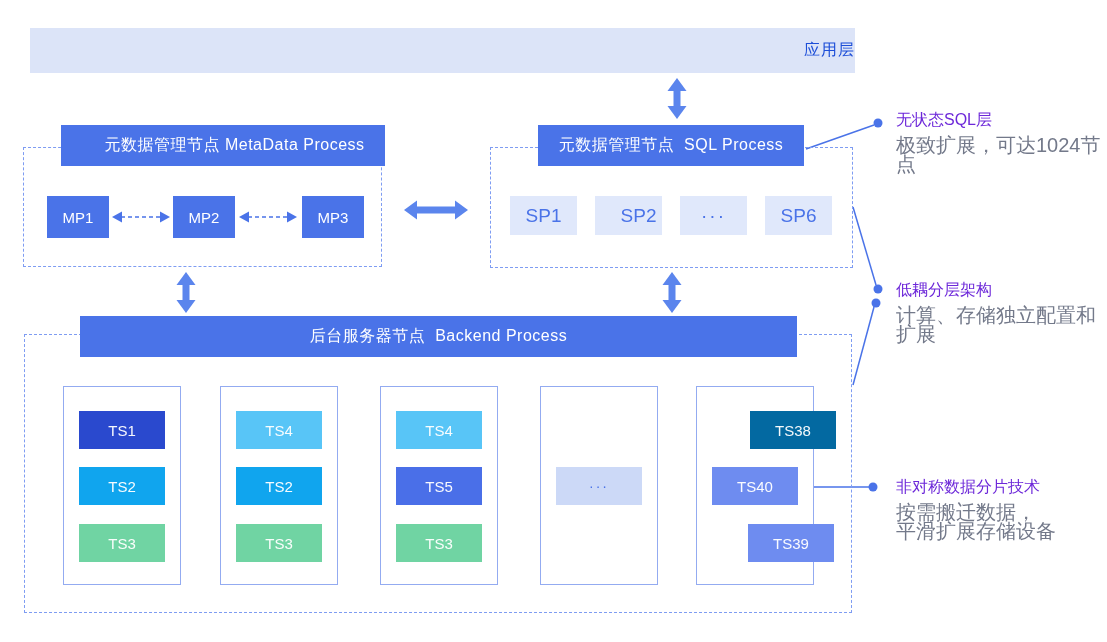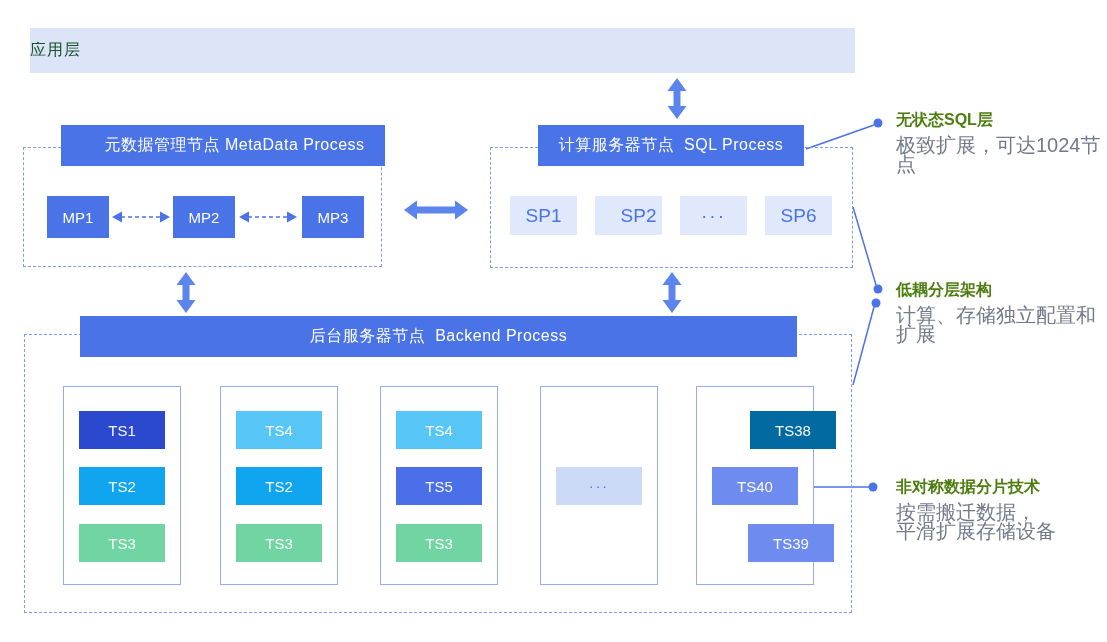--- a/index.html
+++ b/index.html
@@ -6,22 +6,22 @@
   html,body { background:#fff; }
   .canvas {
     position:relative; width:1107px; height:642px; background:#ffffff;
     font-family:"Liberation Sans", sans-serif; overflow:hidden;
   }
   .abs { position:absolute; }
   .overlay { position:absolute; left:0; top:0; width:1107px; height:642px; pointer-events:none; }
 
   .banner {
     left:30px; top:28px; width:825px; height:45px;
-    background:#dce4f8; color:#14532d; font-size:16px;
-    display:flex; align-items:center; justify-content:flex-start;
+    background:#dce4f8; color:#1d4ed8; font-size:16px;
+    display:flex; align-items:center; justify-content:flex-end;
     letter-spacing:1px;
   }
   .hdr {
     background:#4a73e8; color:#ffffff; font-size:16px;
     display:flex; align-items:center; justify-content:center;
     white-space:pre; z-index:3; letter-spacing:0.5px;
   }
   .hdr-meta { left:61px; top:125px; width:324px; height:41px;padding-left:23px; }
   .hdr-sql  { left:538px; top:125px; width:266px; height:41px; }
   .hdr-back { left:80px; top:316px; width:717px; height:41px; }
@@ -49,38 +49,38 @@
     position:absolute; left:15px; width:86px; height:38px; color:rgba(255,255,255,0.96);
     font-size:15px; display:flex; align-items:center; justify-content:center;
   }
   .ts-r1 { top:24px; } .ts-r2 { top:80px; } .ts-r3 { top:137px; }
   .dots-cell {
     position:absolute; left:15px; top:80px; width:86px; height:38px;
     background:#ccd9f7; color:#4a73e8; font-size:14px; letter-spacing:2px;
     display:flex; align-items:center; justify-content:center;
   }
   .ann { z-index:4; width:210px; }
-  .ann-title { font-size:16px; color:#4d7c0f; font-weight:700; margin-bottom:5px; }
+  .ann-title { font-size:16px; color:#6d28d9; font-weight:400; margin-bottom:5px; }
   .ann-sub   { font-size:20px; color:#73798a; line-height:19px; }
 </style>
 </head>
 <body>
 
 <div class="canvas">
 
   <div class="abs banner">
     <span>应用层</span>
   </div>
 
   <div class="abs dashed box-meta"></div>
   <div class="abs dashed box-sql"></div>
   <div class="abs dashed box-back"></div>
 
   <div class="abs hdr hdr-meta">元数据管理节点 MetaData Process</div>
-  <div class="abs hdr hdr-sql">计算服务器节点  SQL Process</div>
+  <div class="abs hdr hdr-sql">元数据管理节点  SQL Process</div>
   <div class="abs hdr hdr-back">后台服务器节点  Backend Process</div>
 
   <div class="abs mp" style="left:47px;">MP1</div>
   <div class="abs mp" style="left:173px;">MP2</div>
   <div class="abs mp" style="left:302px;">MP3</div>
 
   <div class="abs sp" style="left:510px;">SP1</div>
   <div class="abs sp" style="left:595px;padding-left:20px;">SP2</div>
   <div class="abs sp" style="left:680px; letter-spacing:2px;">···</div>
   <div class="abs sp" style="left:765px;">SP6</div>

